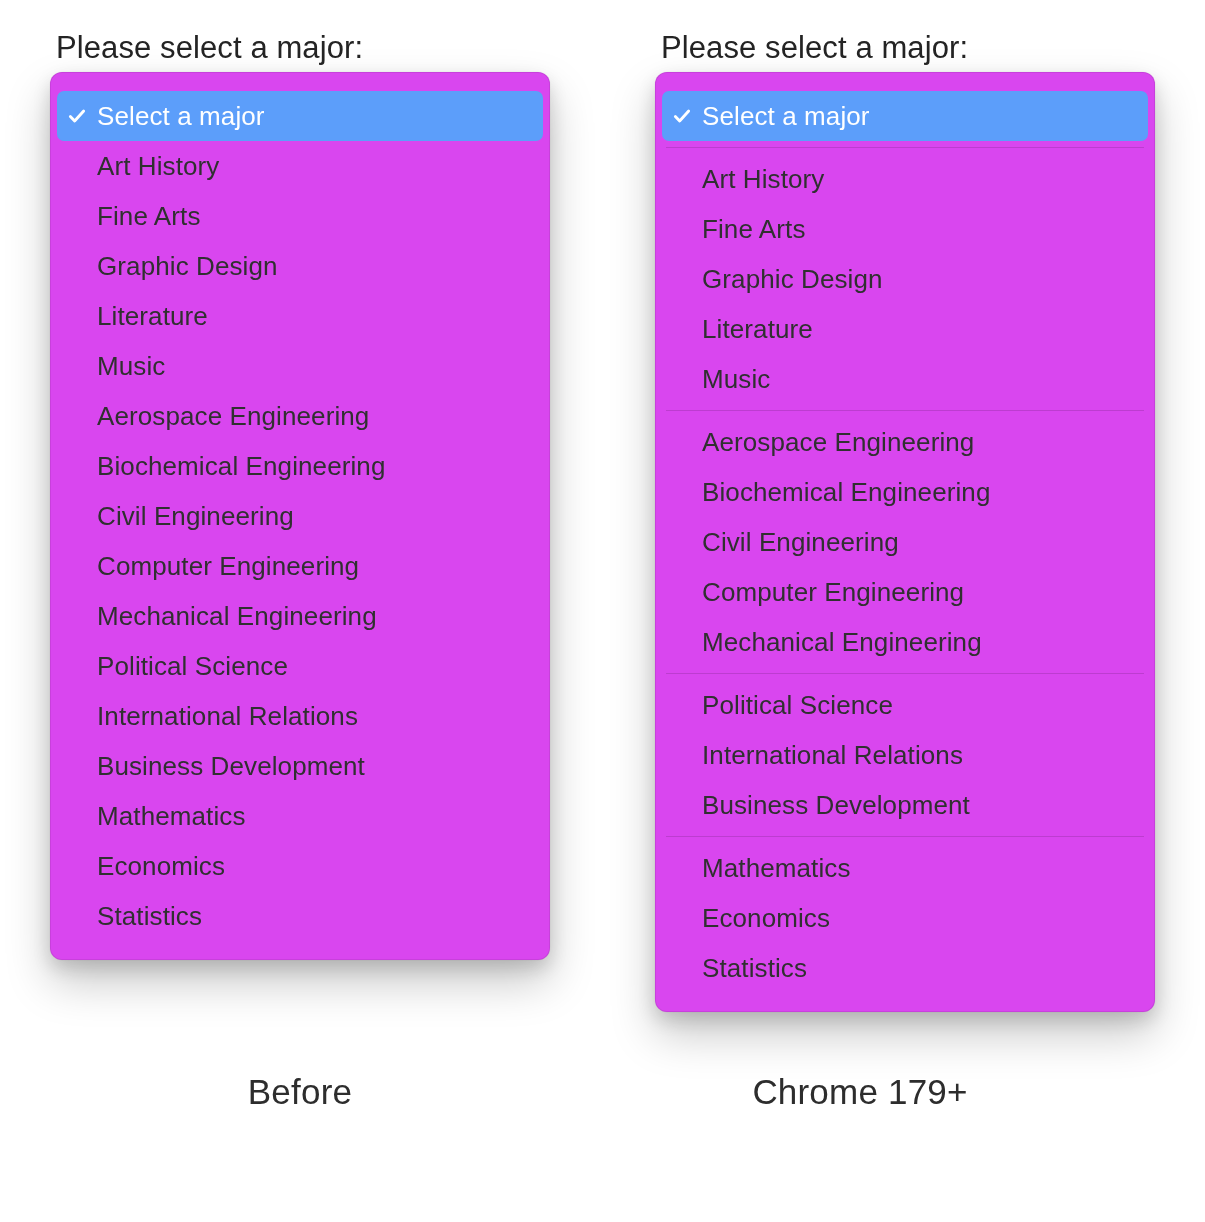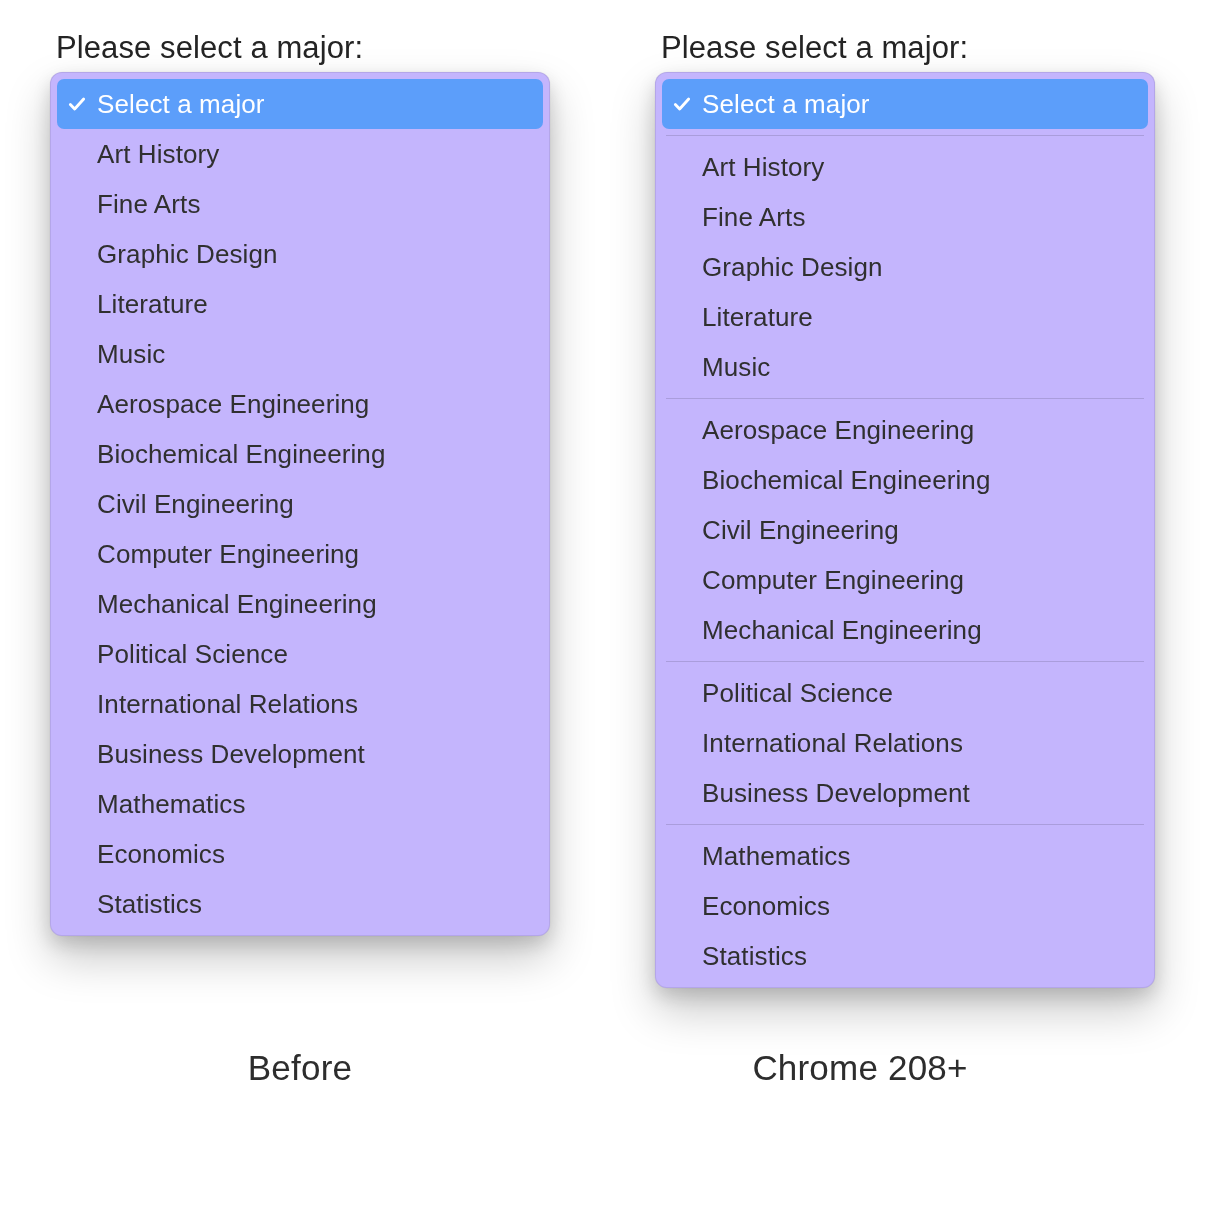--- a/index.html
+++ b/index.html
@@ -30,28 +30,28 @@
   }
   .prompt {
     font-size: 31px;
     font-weight: 400;
     color: #242424;
     margin: 0 0 6px 6px;
     letter-spacing: 0.1px;
   }
   .popup {
     width: 500px;
-    background: #c4b5fd;
+    background: #d946ef;
     border: 1px solid rgba(0,0,0,0.08);
     border-radius: 12px;
     box-shadow:
       0 22px 45px rgba(0,0,0,0.22),
       0 8px 18px rgba(0,0,0,0.14),
       0 0 0 0.5px rgba(0,0,0,0.04);
-    padding: 6px 6px;
+    padding: 18px 6px;
     overflow: hidden;
   }
   .option {
     display: flex;
     align-items: center;
     height: 50px;
     font-size: 26px;
     font-weight: 400;
     color: #303030;
     padding: 0 8px 0 10px;
@@ -258,15 +258,15 @@
             <span class="check"></span>
             <span class="label">Statistics</span>
           </div>
         </div>
     </div>
 
   </div>
 
   <div class="captions">
     <div class="caption">Before</div>
-    <div class="caption">Chrome 208+</div>
+    <div class="caption">Chrome 179+</div>
   </div>
 </div>
 
 </body></html>

